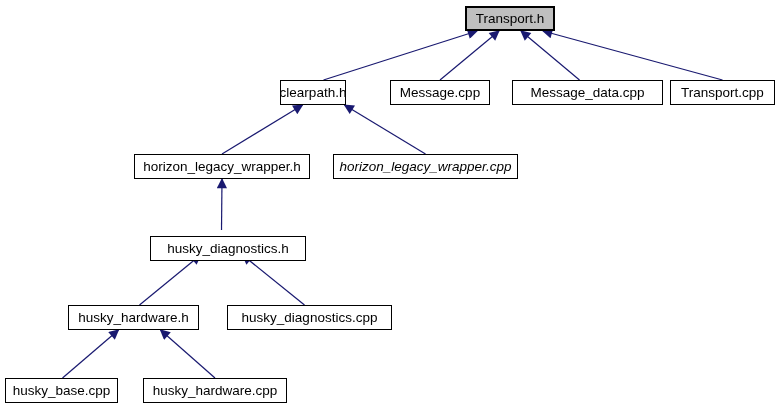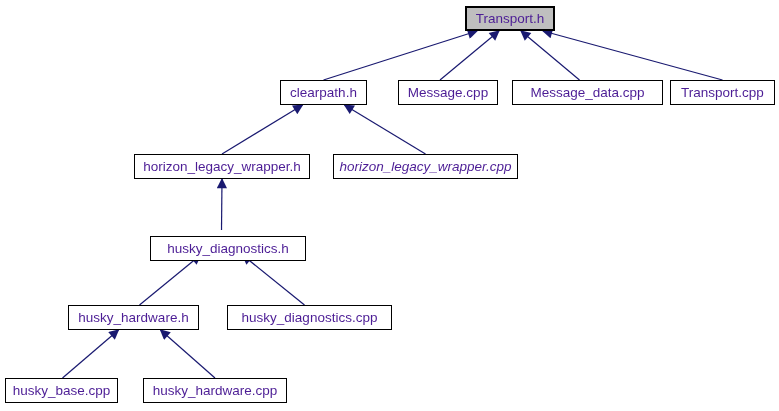--- a/index.html
+++ b/index.html
@@ -18,21 +18,21 @@
     pointer-events: none;
   }
   .node {
     position: absolute;
     box-sizing: border-box;
     display: flex;
     align-items: center;
     justify-content: center;
     background: #ffffff;
     border: 1px solid #000000;
-    color: #4c1d95;
+    color: #000000;
     font-size: 13.5px;
     white-space: nowrap;
     cursor: pointer;
   }
   .node.highlighted {
     background: #bfbfbf;
     border-width: 2px;
   }
 </style>
 </head>
@@ -56,24 +56,24 @@
         <line x1="139.5" y1="305" x2="200.5" y2="255" stroke="#191970" stroke-width="1.2" marker-end="url(#arrowhead)"></line>
         <line x1="304.5" y1="305" x2="242.5" y2="255" stroke="#191970" stroke-width="1.2" marker-end="url(#arrowhead)"></line>
         <line x1="62.5" y1="378" x2="118.5" y2="330" stroke="#191970" stroke-width="1.2" marker-end="url(#arrowhead)"></line>
         <line x1="215" y1="378" x2="160.5" y2="330" stroke="#191970" stroke-width="1.2" marker-end="url(#arrowhead)"></line>
       </g>
   </svg>
   <div id="node-layer">
       <div class="node highlighted" style="left: 465px; top: 6px; width: 90px; height: 25px;">
         <span>Transport.h</span>
       </div>
-      <div class="node" style="left: 280px; top: 80px; width: 87px; height: 25px;">
+      <div class="node" style="left: 280px; top: 80px; width: 66px; height: 25px;">
         <span>clearpath.h</span>
       </div>
-      <div class="node" style="left: 390px; top: 80px; width: 100px; height: 25px; margin-left: 8px;">
+      <div class="node" style="left: 390px; top: 80px; width: 100px; height: 25px;">
         <span>Message.cpp</span>
       </div>
       <div class="node" style="left: 512px; top: 80px; width: 151px; height: 25px;">
         <span>Message_data.cpp</span>
       </div>
       <div class="node" style="left: 670px; top: 80px; width: 105px; height: 25px;">
         <span>Transport.cpp</span>
       </div>
       <div class="node" style="left: 134px; top: 154px; width: 176px; height: 25px;">
         <span>horizon_legacy_wrapper.h</span>

